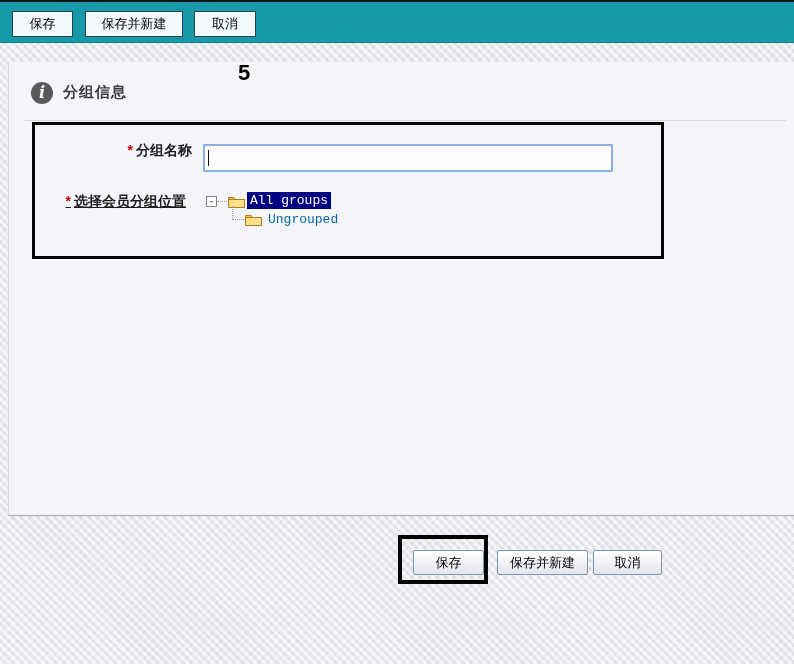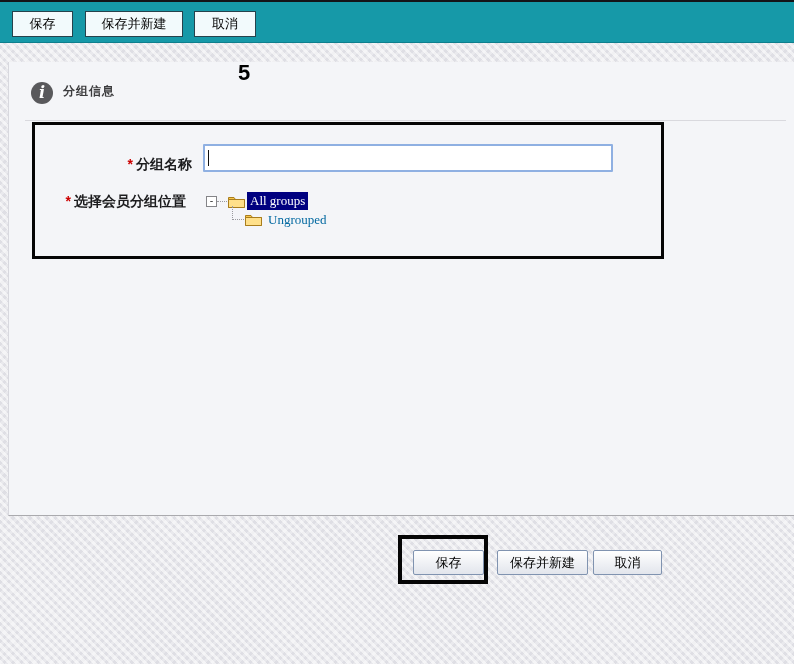--- a/index.html
+++ b/index.html
@@ -42,21 +42,21 @@
   }
   .info-icon{
     position:absolute;left:22px;top:20px;
     width:22px;height:22px;border-radius:50%;
     background:#59595c;color:#fff;
     font-family:"DejaVu Serif",serif;font-style:italic;font-weight:bold;
     font-size:16px;text-align:center;line-height:21px;
   }
   .panel-title{
     position:absolute;left:54px;top:21px;
-    font-size:12px;font-weight:bold;color:#3b3b3d;
+    font-size:15px;font-weight:bold;color:#3b3b3d;
     letter-spacing:1px;
   }
   .header-divider{
     position:absolute;left:16px;right:8px;top:58px;height:0;
     border-top:1px solid #d9d9de;
   }
 
   
   .step-number{
     left:238px;top:60px;
@@ -72,22 +72,22 @@
     border:4px solid #050505;box-sizing:border-box;
     pointer-events:none;
   }
 
   
   .req{color:#cc0000;margin-right:3px;font-weight:bold;}
   .form-label{
     position:absolute;font-size:14px;font-weight:bold;color:#1c1c1e;
     text-align:right;white-space:nowrap;
   }
-  .lbl-name{left:40px;top:156px;width:152px;}
-  .lbl-loc{left:34px;top:193px;width:152px;}
+  .lbl-name{left:40px;top:142px;width:152px;}
+  .lbl-loc{left:34px;top:193px;width:152px;text-decoration:underline;}
   .name-input{
     position:absolute;left:203px;top:144px;width:410px;height:28px;
     box-sizing:border-box;
     background:#ffffff;border:2px solid #8fb0e2;border-radius:1px;
     font-size:13px;padding:0 4px;outline:none;
     font-family:"Liberation Sans",sans-serif;
   }
   .caret{
     position:absolute;left:208px;top:150px;width:1px;height:16px;
     background:#111;animation:blink 1s steps(1) infinite;
@@ -107,21 +107,21 @@
   }
   .tree-elbow{
     position:absolute;left:232px;top:206px;width:11px;height:13px;
     border-left:1px dotted #9a9a9e;border-bottom:1px dotted #9a9a9e;
   }
   .folder{position:absolute;width:17px;height:13px;}
   .folder-root{left:228px;top:194px;}
   .folder-child{left:245px;top:212px;}
   .tree-label{
     position:absolute;font-size:13px;
-    font-family:Liberation Serif, serif;
+    font-family:Liberation Mono, monospace;
     white-space:nowrap;cursor:pointer;
   }
   .tree-root-label{
     left:247px;top:192px;
     background:#000080;color:#ffffff;padding:1px 3px;
   }
   .tree-child-label{
     left:267px;top:211px;color:#0369a1;padding:1px 1px;
   }
 

